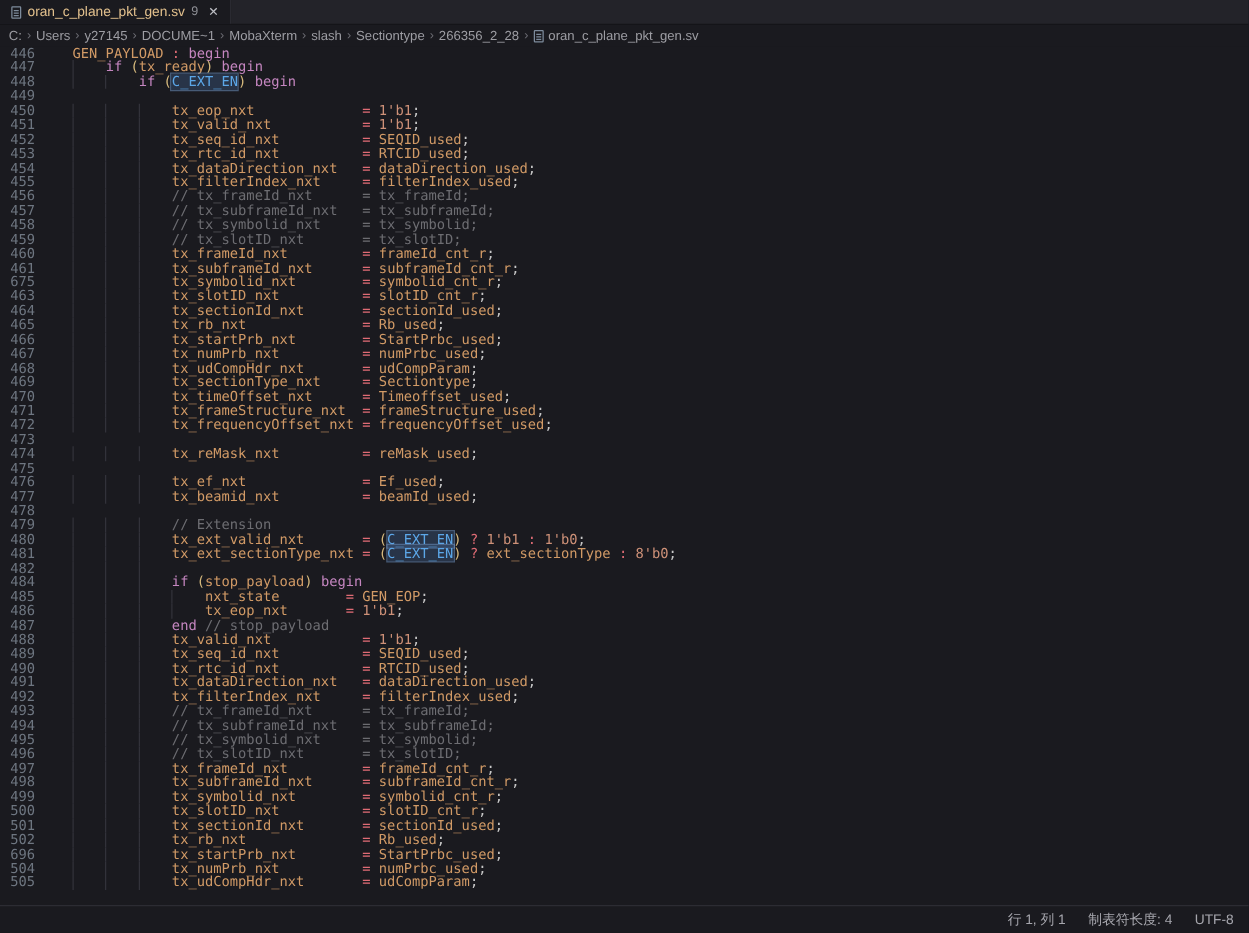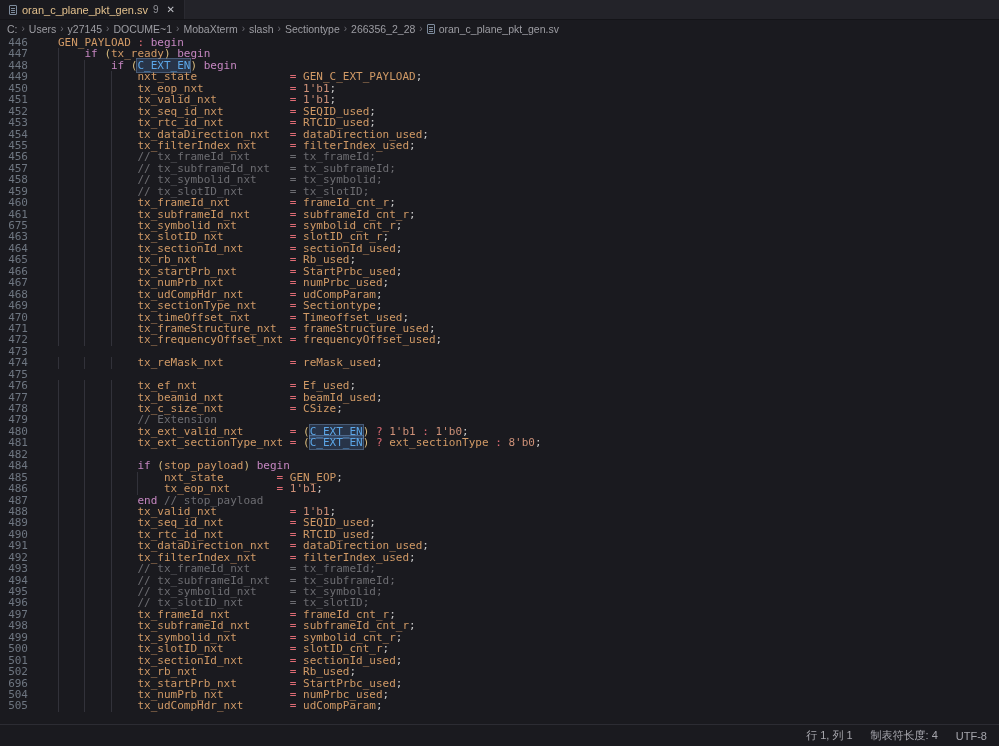--- a/index.html
+++ b/index.html
@@ -106,21 +106,20 @@
     <div class="line">
       <span class="ln">447</span>
       <span class="code"><span class="guide" style="left: 0ch;"></span><span class="t-p">    </span><span class="t-k">if</span><span class="t-p"> </span><span class="t-b">(</span><span class="t-i">tx_ready</span><span class="t-b">)</span><span class="t-p"> </span><span class="t-k">begin</span></span>
     </div>
     <div class="line">
       <span class="ln">448</span>
       <span class="code"><span class="guide" style="left: 0ch;"></span><span class="guide" style="left: 4ch;"></span><span class="t-p">        </span><span class="t-k">if</span><span class="t-p"> </span><span class="t-b">(</span><span class="t-m">C_EXT_EN</span><span class="t-b">)</span><span class="t-p"> </span><span class="t-k">begin</span></span>
     </div>
     <div class="line">
       <span class="ln">449</span>
-      <span class="code"><span class="guide" style="left: 0ch;"></span><span class="guide" style="left: 4ch;"></span><span class="guide" style="left: 8ch;"></span><span class="t-p">            </span><span class="t-i">nxt_state</span><span class="t-p">              </span><span class="t-o">=</span><span class="t-p"> </span><span class="t-i">GEN_C_EXT_PAYLOAD</span><span class="t-p">;</span></span>
     </div>
     <div class="line">
       <span class="ln">450</span>
       <span class="code"><span class="guide" style="left: 0ch;"></span><span class="guide" style="left: 4ch;"></span><span class="guide" style="left: 8ch;"></span><span class="t-p">            </span><span class="t-i">tx_eop_nxt</span><span class="t-p">             </span><span class="t-o">=</span><span class="t-p"> </span><span class="t-n">1'b1</span><span class="t-p">;</span></span>
     </div>
     <div class="line">
       <span class="ln">451</span>
       <span class="code"><span class="guide" style="left: 0ch;"></span><span class="guide" style="left: 4ch;"></span><span class="guide" style="left: 8ch;"></span><span class="t-p">            </span><span class="t-i">tx_valid_nxt</span><span class="t-p">           </span><span class="t-o">=</span><span class="t-p"> </span><span class="t-n">1'b1</span><span class="t-p">;</span></span>
     </div>
     <div class="line">
@@ -220,21 +219,20 @@
     <div class="line">
       <span class="ln">476</span>
       <span class="code"><span class="guide" style="left: 0ch;"></span><span class="guide" style="left: 4ch;"></span><span class="guide" style="left: 8ch;"></span><span class="t-p">            </span><span class="t-i">tx_ef_nxt</span><span class="t-p">              </span><span class="t-o">=</span><span class="t-p"> </span><span class="t-i">Ef_used</span><span class="t-p">;</span></span>
     </div>
     <div class="line">
       <span class="ln">477</span>
       <span class="code"><span class="guide" style="left: 0ch;"></span><span class="guide" style="left: 4ch;"></span><span class="guide" style="left: 8ch;"></span><span class="t-p">            </span><span class="t-i">tx_beamid_nxt</span><span class="t-p">          </span><span class="t-o">=</span><span class="t-p"> </span><span class="t-i">beamId_used</span><span class="t-p">;</span></span>
     </div>
     <div class="line">
       <span class="ln">478</span>
-      <span class="code"><span class="guide" style="left: 0ch;"></span><span class="guide" style="left: 4ch;"></span><span class="guide" style="left: 8ch;"></span><span class="t-p">            </span><span class="t-i">tx_c_size_nxt</span><span class="t-p">          </span><span class="t-o">=</span><span class="t-p"> </span><span class="t-i">CSize</span><span class="t-p">;</span></span>
     </div>
     <div class="line">
       <span class="ln">479</span>
       <span class="code"><span class="guide" style="left: 0ch;"></span><span class="guide" style="left: 4ch;"></span><span class="guide" style="left: 8ch;"></span><span class="t-p">            </span><span class="t-c">// Extension</span></span>
     </div>
     <div class="line">
       <span class="ln">480</span>
       <span class="code"><span class="guide" style="left: 0ch;"></span><span class="guide" style="left: 4ch;"></span><span class="guide" style="left: 8ch;"></span><span class="t-p">            </span><span class="t-i">tx_ext_valid_nxt</span><span class="t-p">       </span><span class="t-o">=</span><span class="t-p"> </span><span class="t-b">(</span><span class="t-m">C_EXT_EN</span><span class="t-b">)</span><span class="t-p"> </span><span class="t-o">?</span><span class="t-p"> </span><span class="t-n">1'b1</span><span class="t-p"> </span><span class="t-o">:</span><span class="t-p"> </span><span class="t-n">1'b0</span><span class="t-p">;</span></span>
     </div>
     <div class="line">

